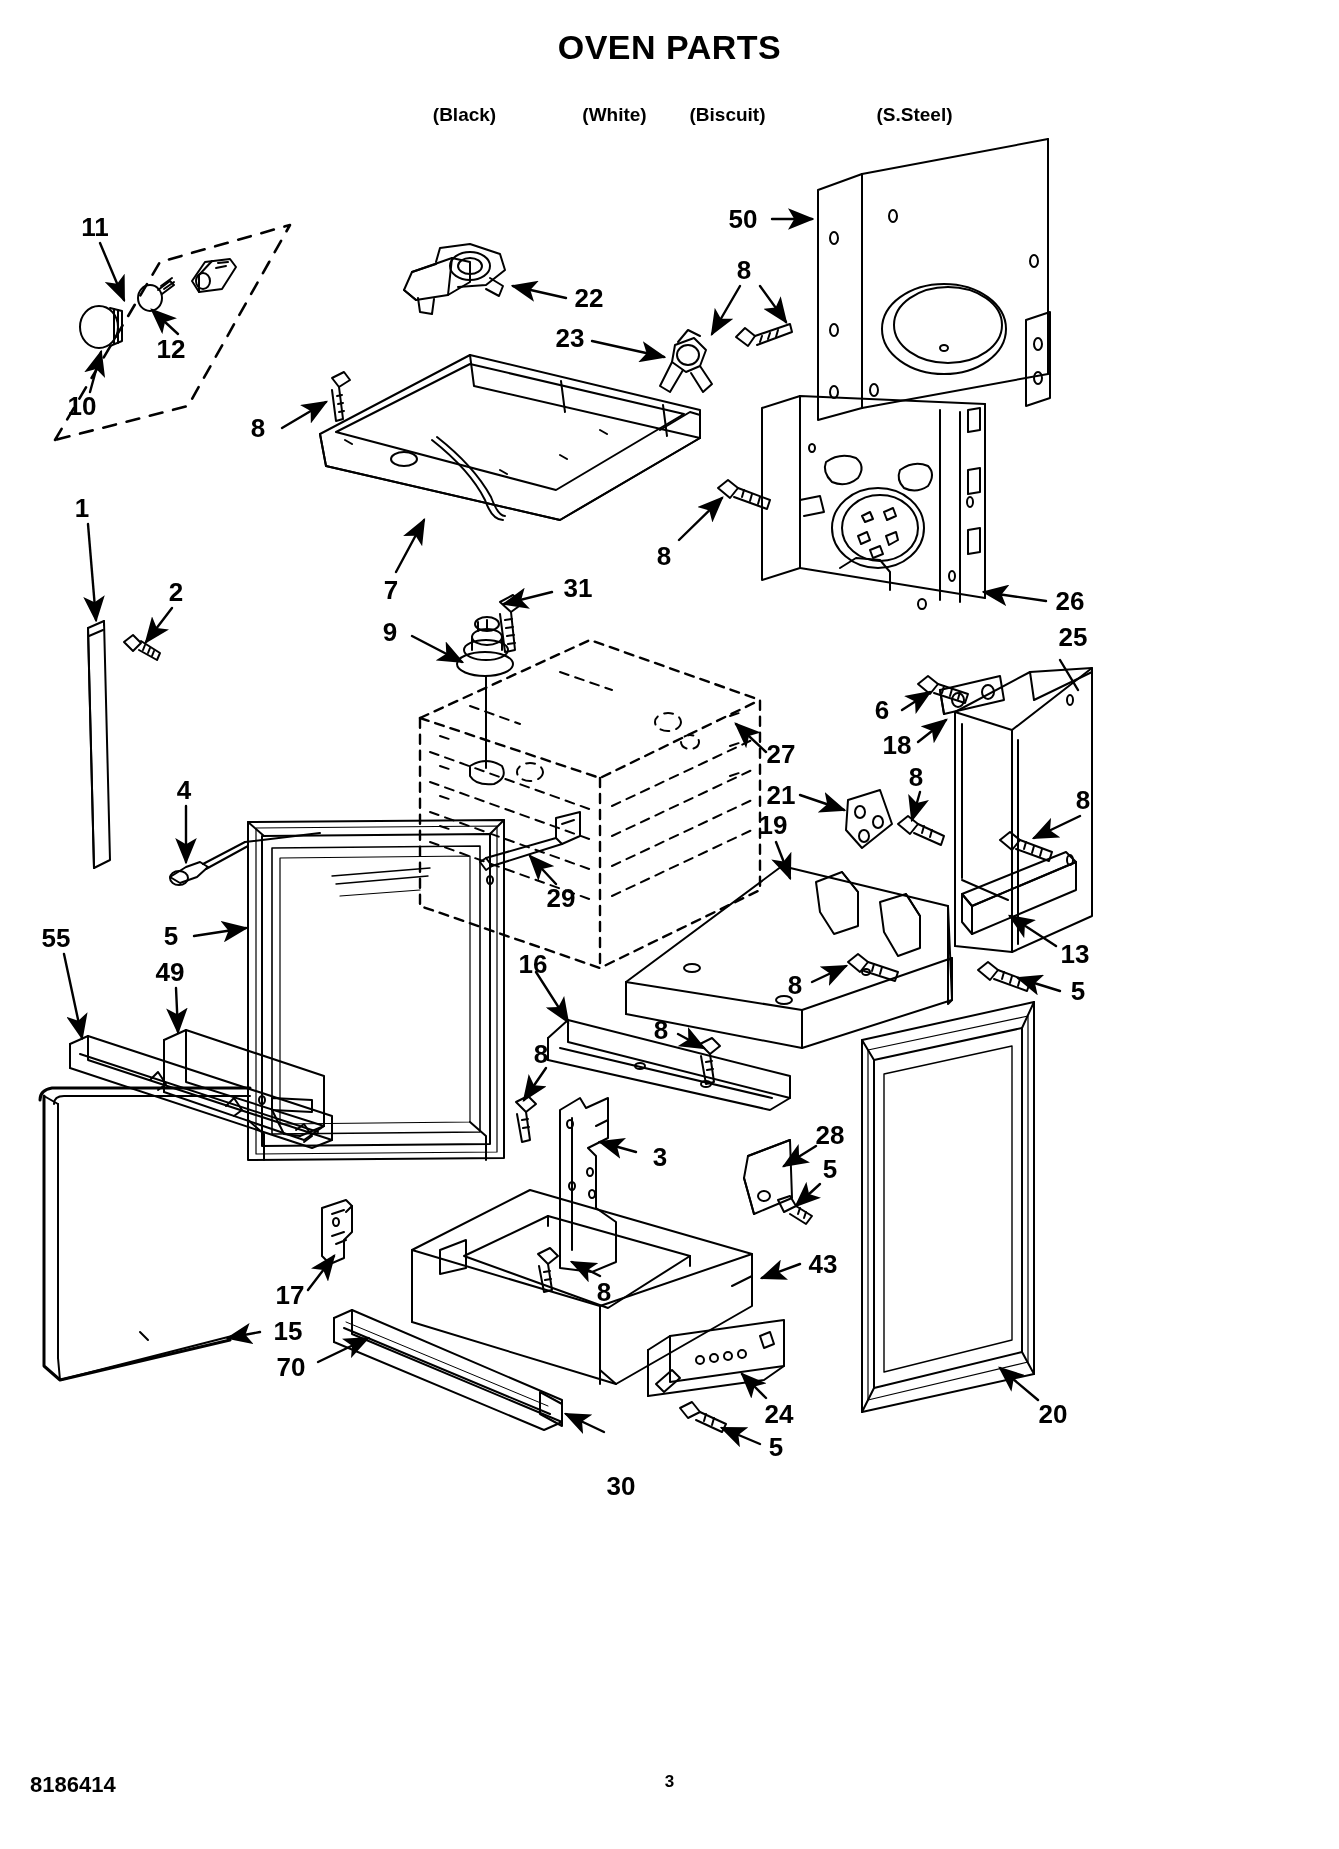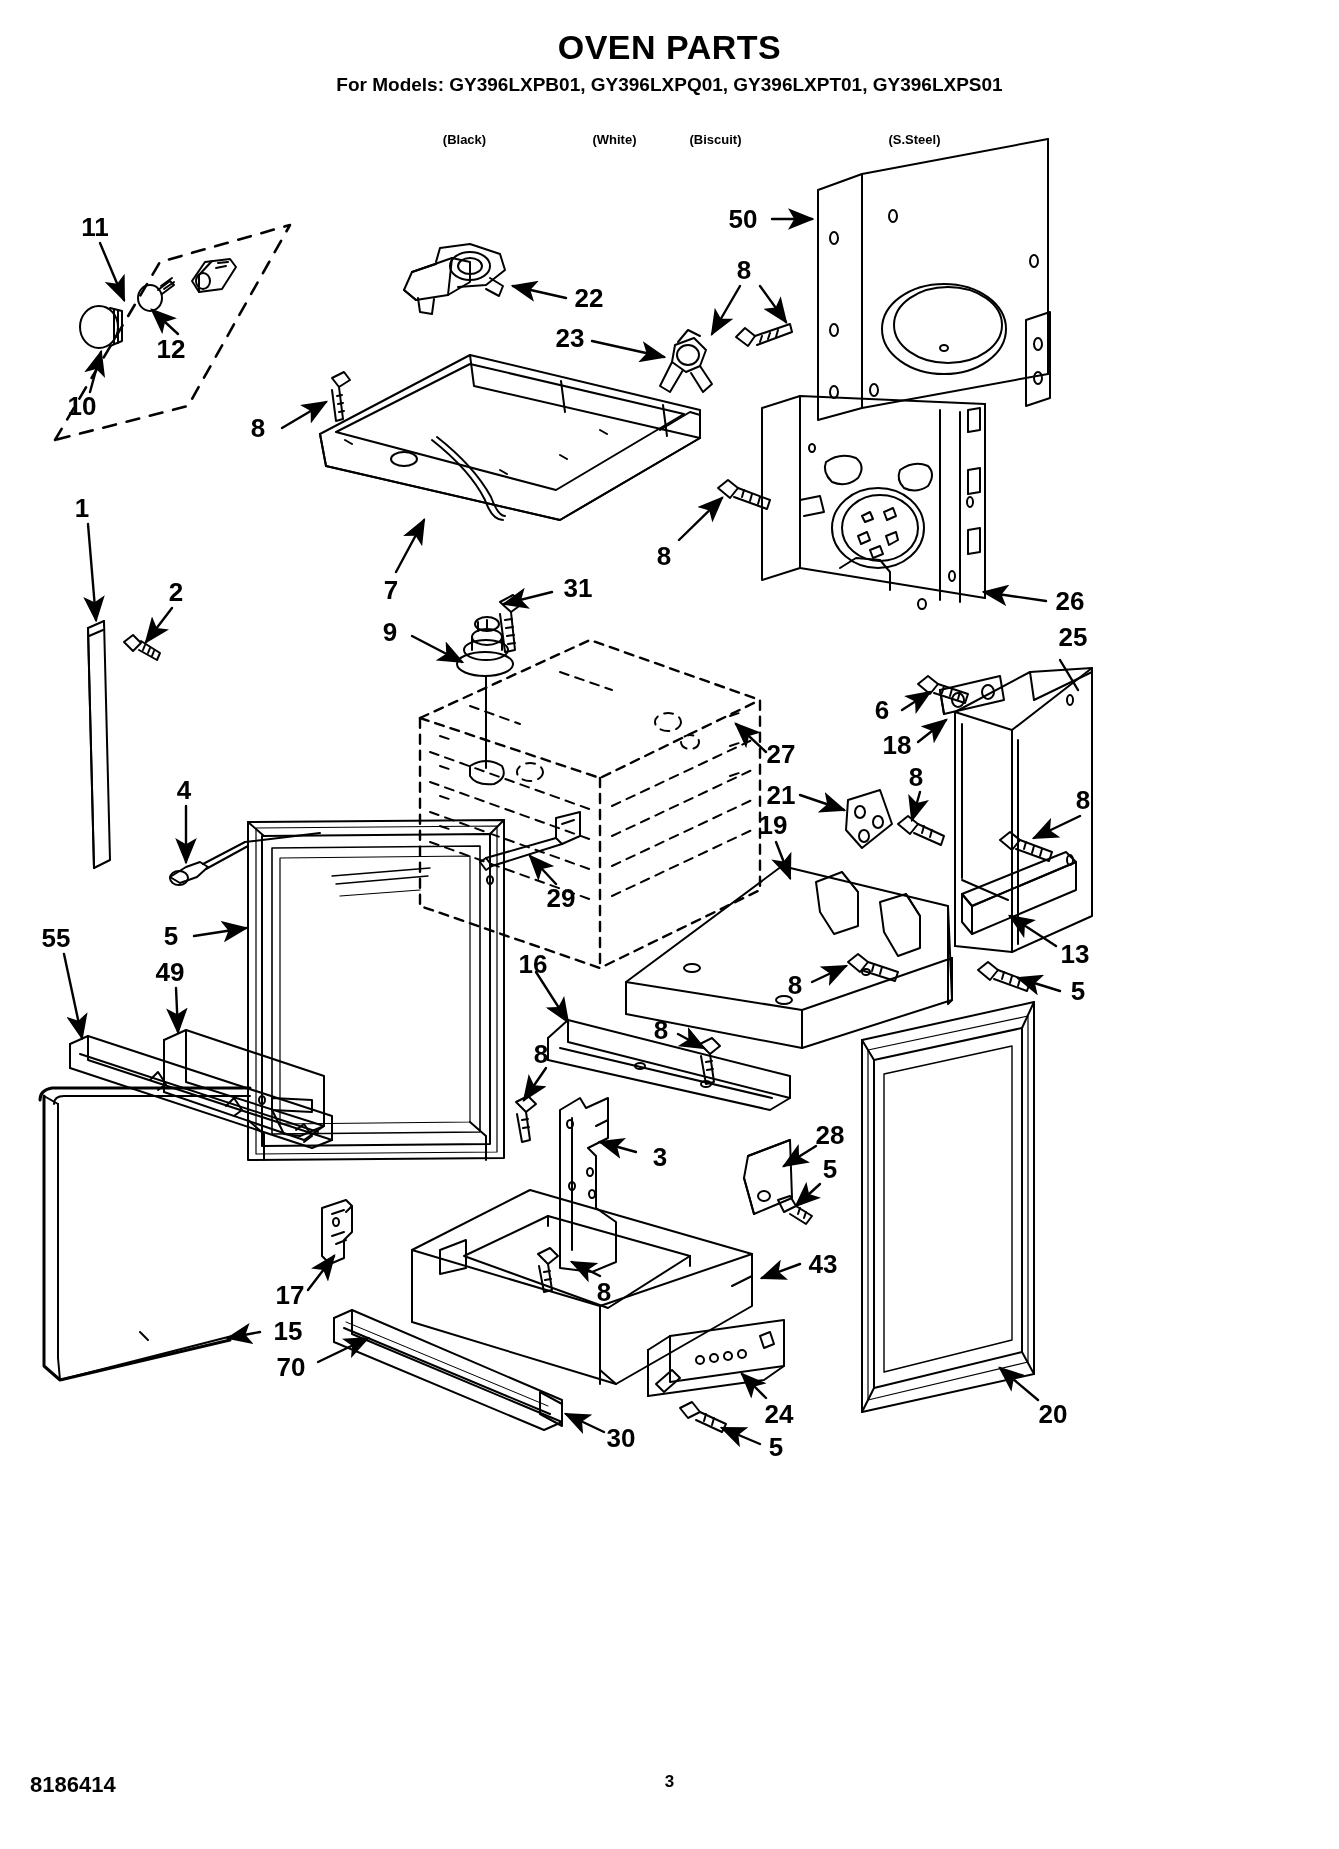--- a/index.html
+++ b/index.html
@@ -27,23 +27,22 @@
   }
   #doc-models{
     top:74px;
     font-size:19px;
     font-weight:bold;
   }
   #color-row{
     top:104px;
     display:flex;
     justify-content:center;
-    font-size:13px;
+    font-size:19px;
     font-weight:bold;
-    margin-top:28px;
   }
   #color-row span{display:inline-block;}
   #color-row span:nth-child(1){width:150px;text-align:center;margin-left:40px;}
   #color-row span:nth-child(2){width:150px;text-align:center;}
   #color-row span:nth-child(3){width:150px;text-align:left;}
   #color-row span:nth-child(4){width:150px;text-align:center;}
 
   
   #footer-code{position:absolute;left:30px;top:1772px;font-size:22px;font-weight:bold;}
   #footer-page{position:absolute;left:0;right:0;top:1772px;text-align:center;font-size:17px;font-weight:bold;}
@@ -70,21 +69,20 @@
     vector-effect:non-scaling-stroke;
   }
 </style>
 </head>
 <body>
 
 <div id="page">
 
   <div class="hdr" id="doc-title">OVEN PARTS</div>
 
-  <div class="hdr" id="doc-models">For Models: GY396LXPB01, GY396LXPQ01, GY396LXPT01, GY396LXPS01</div>
 
   <div class="hdr" id="color-row">
     <span>(Black)</span>
     <span>(White)</span>
     <span>(Biscuit)</span>
     <span>(S.Steel)</span>
   </div>
 
   <svg id="drawing" viewBox="0 0 1339 1849" fill="none" stroke="#000" stroke-width="2" stroke-linejoin="round" stroke-linecap="round">
 
@@ -577,20 +575,20 @@
       <div class="callout" style="left: 660px; top: 1157px;">3</div>
       <div class="callout" style="left: 830px; top: 1135px;">28</div>
       <div class="callout" style="left: 830px; top: 1169px;">5</div>
       <div class="callout" style="left: 290px; top: 1295px;">17</div>
       <div class="callout" style="left: 288px; top: 1331px;">15</div>
       <div class="callout" style="left: 291px; top: 1367px;">70</div>
       <div class="callout" style="left: 604px; top: 1292px;">8</div>
       <div class="callout" style="left: 823px; top: 1264px;">43</div>
       <div class="callout" style="left: 779px; top: 1414px;">24</div>
       <div class="callout" style="left: 776px; top: 1447px;">5</div>
-      <div class="callout" style="left: 621px; top: 1438px;">30</div>
+      <div class="callout" style="left: 621px; top: 1486px;">30</div>
       <div class="callout" style="left: 1053px; top: 1414px;">20</div>
     </div>
 
   <div id="footer-code">8186414</div>
   <div id="footer-page">3</div>
 
 </div>
 
 </body></html>

